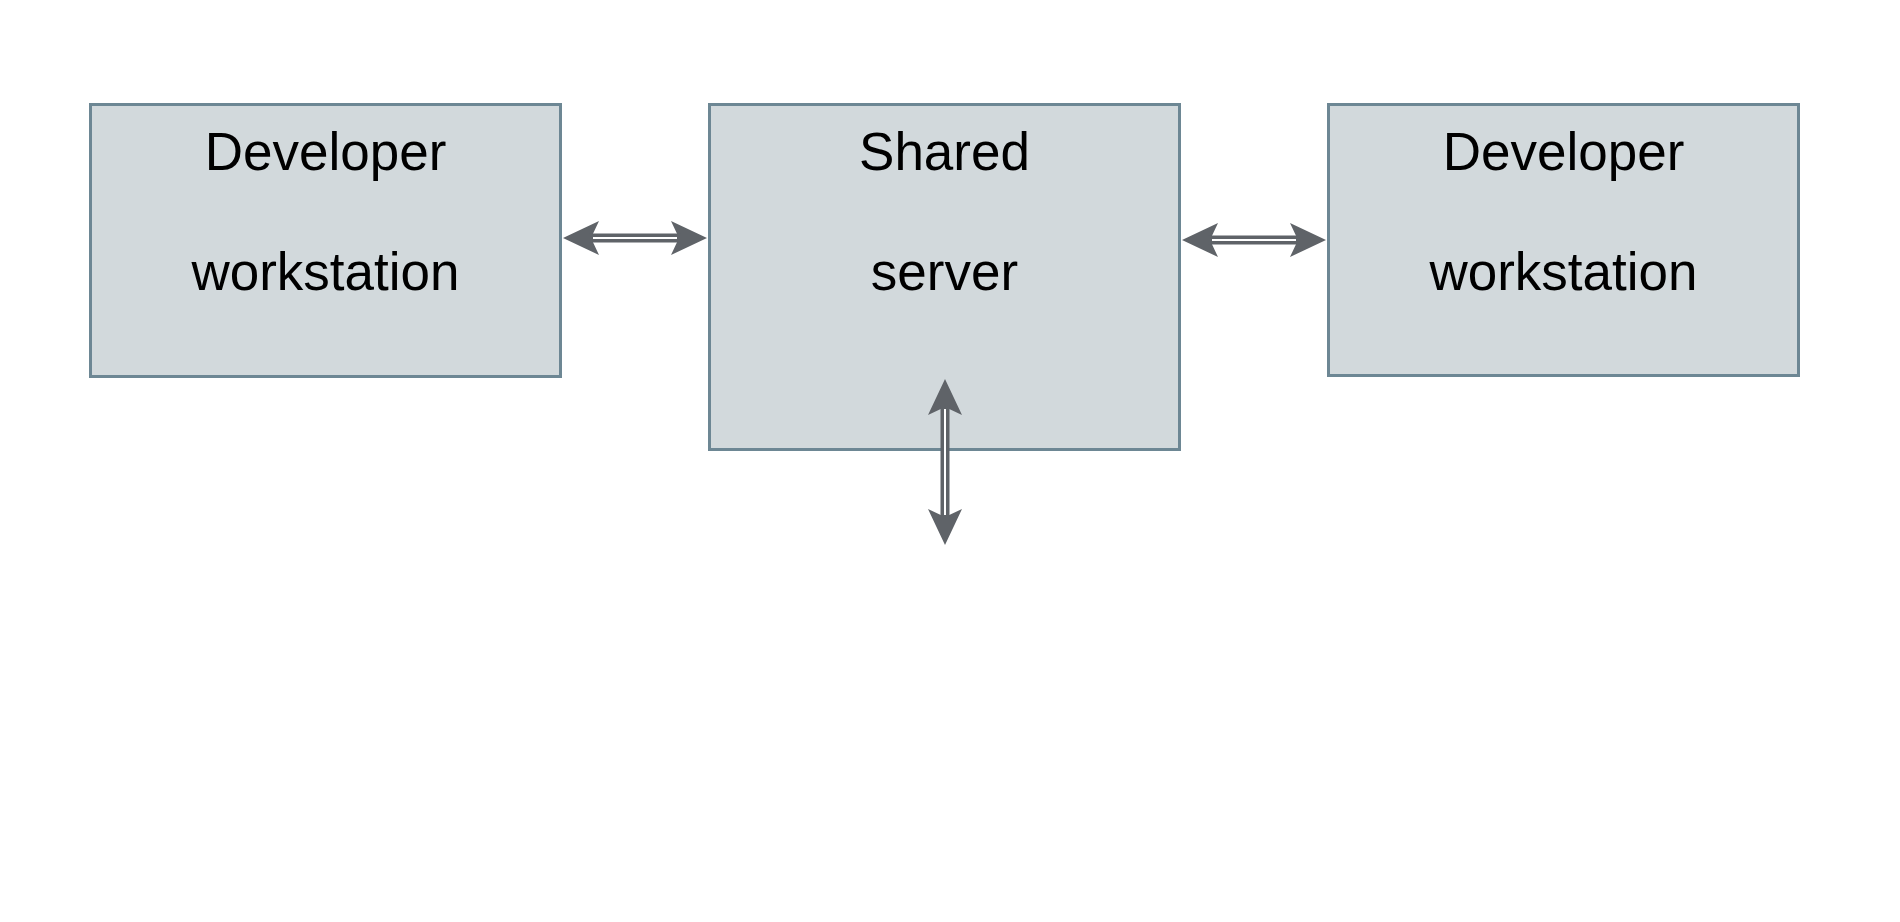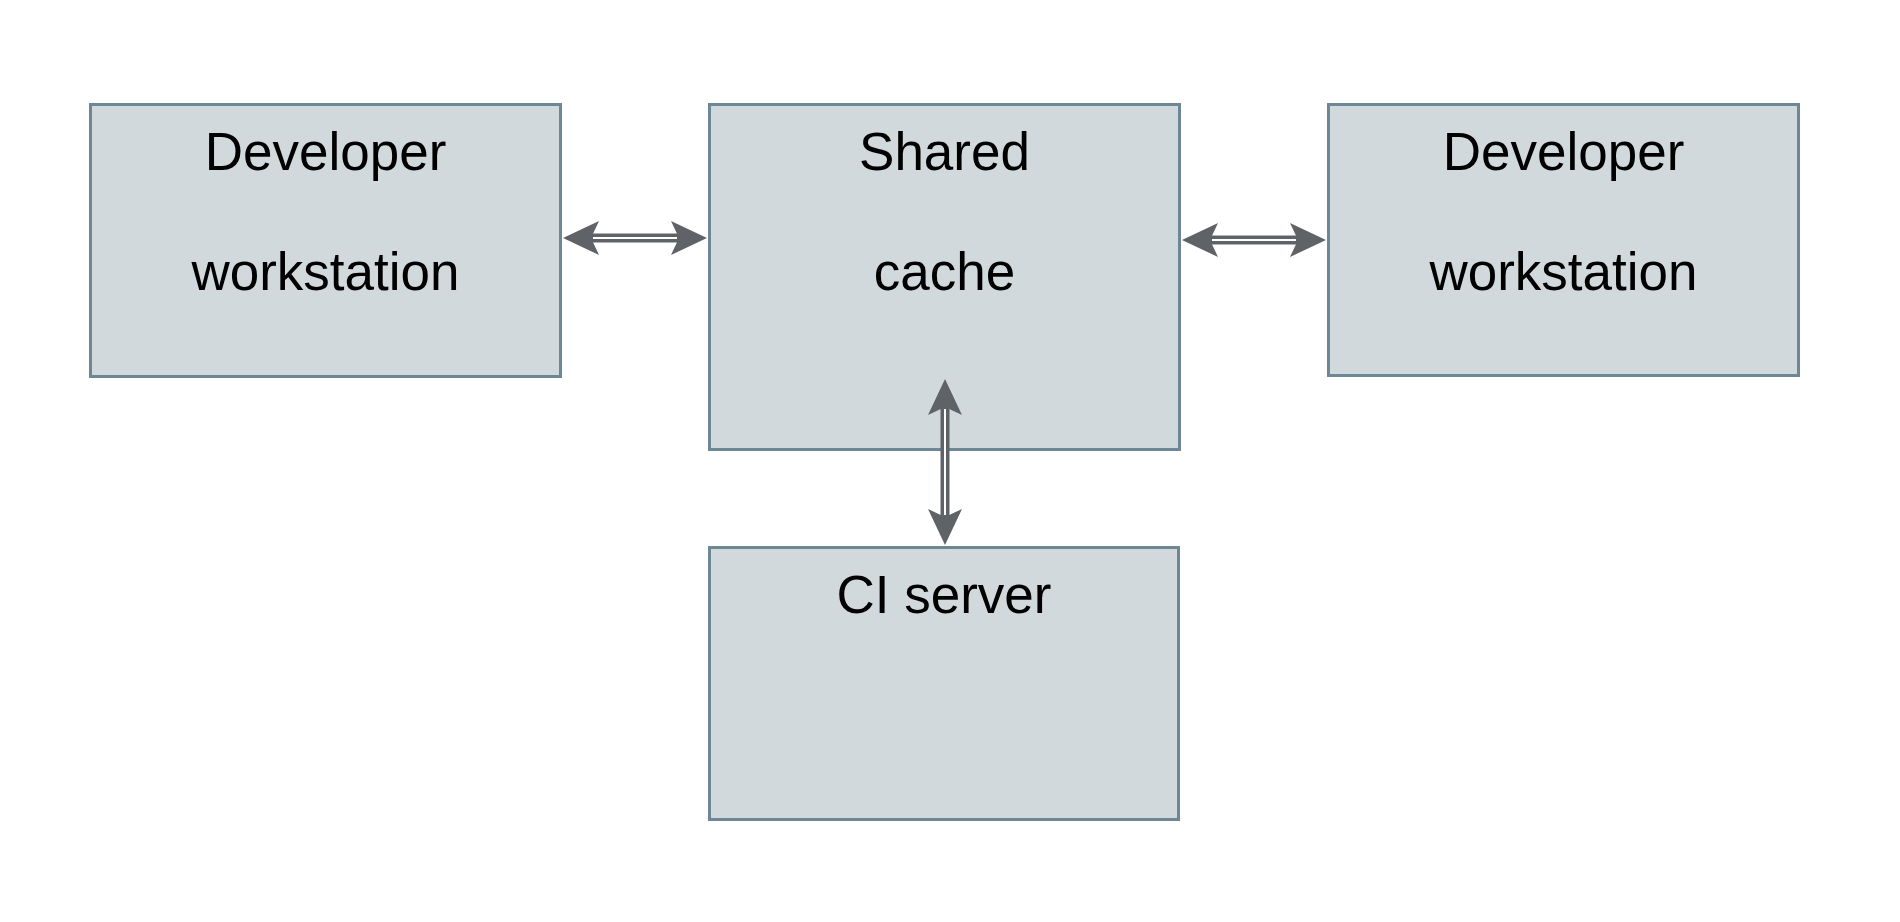--- a/index.html
+++ b/index.html
@@ -55,31 +55,28 @@
 
 <div class="canvas">
 
   <div class="node" id="node-left">
     <span>Developer</span>
     <span>workstation</span>
   </div>
 
   <div class="node" id="node-cache">
     <span>Shared</span>
-    <span>cache</span>
+    <span>server</span>
   </div>
 
   <div class="node" id="node-right">
     <span>Developer</span>
     <span>workstation</span>
   </div>
 
-  <div class="node" id="node-ci">
-    <span>CI server</span>
-  </div>
 
   <svg class="arrow" id="arrow-left-cache" viewBox="0 0 146 40">
     <polygon class="head" points="1,20 37,3 29,20 37,37"></polygon>
     <polygon class="head" points="145,20 109,3 117,20 109,37"></polygon>
     <rect class="shaft" x="27" y="15.5" width="92" height="9"></rect>
     <rect class="stripe" x="31" y="19" width="84" height="2"></rect>
   </svg>
 
   <svg class="arrow" id="arrow-cache-right" viewBox="0 0 146 40">
     <polygon class="head" points="1,20 37,3 29,20 37,37"></polygon>

